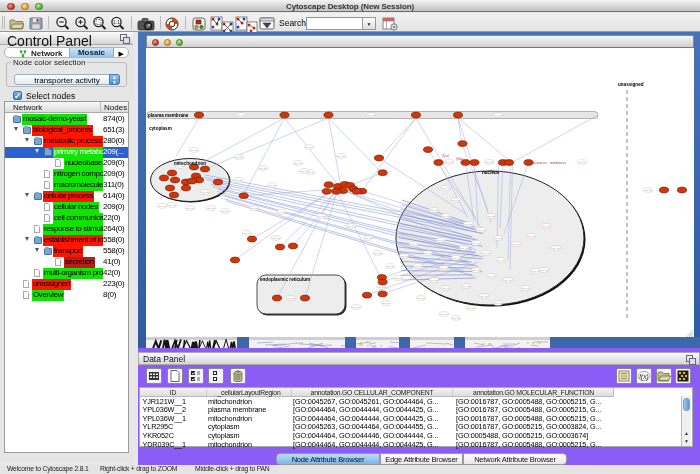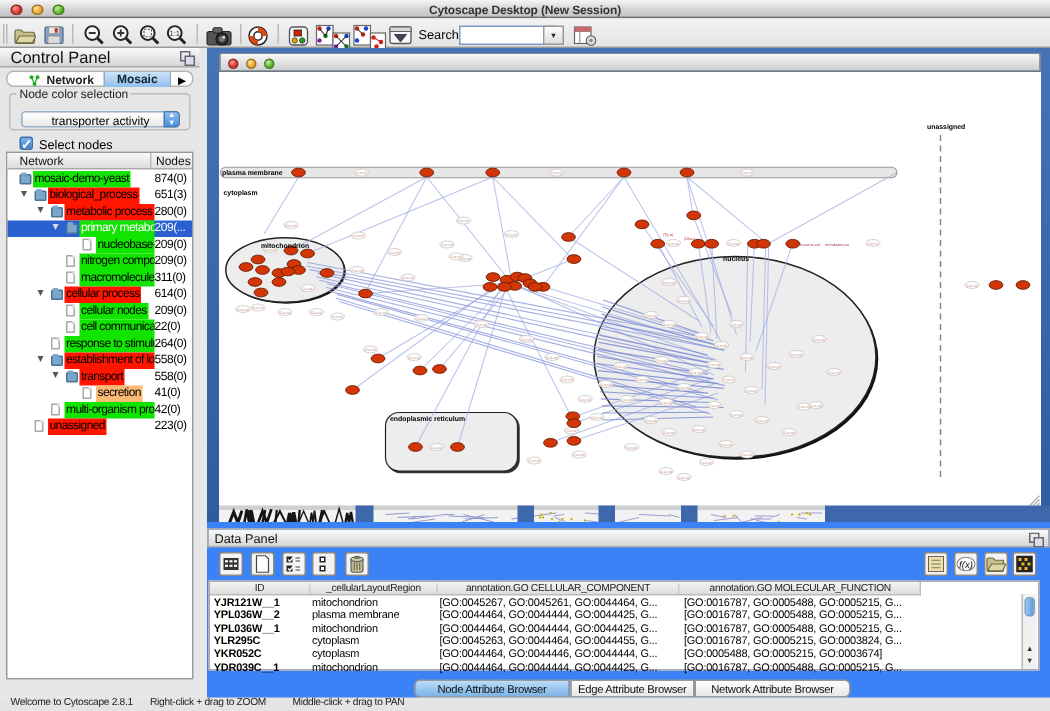--- a/index.html
+++ b/index.html
@@ -5,21 +5,21 @@
 #titlebar { position:absolute; left:0; top:0; width:700px; height:12px; background:linear-gradient(#f5f5f5,#d3d3d3 60%,#c4c4c4); border-bottom:1px solid #6f6f6f; }
 .tl { position:absolute; top:2.5px; width:7.5px; height:7.5px; border-radius:50%; }
 .t1 { left:7px;  background:radial-gradient(circle at 35% 30%, #ff9d94, #d93a2f 60%, #a31208); border:0.5px solid #8d2b20;}
 .t2 { left:21px; background:radial-gradient(circle at 35% 30%, #ffe3a0, #f0a633 60%, #c07c00); border:0.5px solid #9a7420;}
 .t3 { left:35px; background:radial-gradient(circle at 35% 30%, #c4f0a0, #5dbb2d 60%, #2d8800); border:0.5px solid #4a7d20;}
 #titlebar .ttl { position:absolute; width:100%; text-align:center; top:1.5px; font-size:8px; font-weight:bold; color:#333; letter-spacing:-0.1px; }
 #toolbar { position:absolute; left:0; top:13px; width:700px; height:19px; background:linear-gradient(#f2f2f2,#e4e4e4); border-bottom:1px solid #9a9a9a; }
 .sep { position:absolute; top:3px; height:13px; width:1px; background:#bbb; }
 #cpanel { position:absolute; left:0; top:32px; width:133px; height:431px; background:#e6e6e6; }
 #cphead { position:absolute; left:0; top:0; width:133px; height:13px; background:linear-gradient(#fafafa,#d6d6d6); border-bottom:1px solid #aaa; }
-#cphead span { position:absolute; left:7px; top:1px; font-size:11px; color:#111; }
+#cphead span { position:absolute; left:7px; top:1px; font-size:14px; color:#111; }
 #tabbar { position:absolute; left:4px; top:15px; width:125px; height:11px; background:#fdfdfd; border:1px solid #b5b5b5; border-radius:5px; }
 #tab-mosaic { position:absolute; left:64px; top:0px; width:45px; height:9.5px; background:linear-gradient(#cde3f8,#8fc0ee); border-left:1px solid #9ab; border-right:1px solid #9ab; font-size:8px; font-weight:bold; color:#123; text-align:center; line-height:10px; }
 #tab-net { position:absolute; top:0.5px; font-size:8px; font-weight:bold; color:#222; }
 #tab-arrow { position:absolute; right:4px; top:2px; font-size:7px; color:#000; }
 #groupbox { position:absolute; left:6px; top:30px; width:121px; height:25px; border:1px solid #bbb; border-radius:3px; }
 #groupbox .glab { position:absolute; left:4px; top:-5px; background:#e6e6e6; font-size:8px; font-weight:normal; color:#222; padding:0 2px; }
 #combo { position:absolute; left:7px; top:11px; width:106px; height:11px; background:linear-gradient(#fff,#e9e9e9); border:1px solid #9ab0c8; border-radius:3px; font-size:8px; text-align:center; line-height:11px; color:#000; }
 #combo .stepper { position:absolute; right:-1px; top:-1px; width:11px; height:11px; background:linear-gradient(#8ec0f0,#4a90d9); border-radius:0 3px 3px 0; border:1px solid #4a7ab0; color:#fff; font-size:5px; line-height:5px; text-align:center;}
 #selnodes { position:absolute; left:13px; top:59px; width:120px; height:12px; }
 #selnodes .cb { position:absolute; left:0; top:0; width:9px; height:9px; background:linear-gradient(#7db8ec,#3a7cc8); border:1px solid #3a6ca8; border-radius:2px; color:#fff; font-size:9px; line-height:9px; font-weight:bold; }
@@ -39,31 +39,31 @@
 .file { position:absolute; top:1px; width:6px; height:8px; background:#fdfdfd; border:0.6px solid #a8a8a8; border-radius:0.5px; }
 .file::after { content:""; position:absolute; right:-0.6px; top:-0.6px; width:0; height:0; border-left:2.2px solid #d8d8d8; border-top:2.2px solid #e6e6e6; }
 .tlab { position:absolute; top:0px; height:10.5px; line-height:10.5px; padding:0 1px; white-space:nowrap; overflow:hidden; }
 .tval { position:absolute; left:98px; top:0; line-height:10.5px; letter-spacing:-0.3px; }
 #mdi { position:absolute; left:138px; top:32px; width:562px; height:316px; background:linear-gradient(#4673b5,#2e5c9e); }
 #netwin { position:absolute; left:8px; top:3px; width:548px; height:303px; }
 #nethead { position:absolute; left:0; top:0; width:548px; height:13px; background:linear-gradient(#f7f7f7,#cfcfcf); border:1px solid #888; border-bottom:1px solid #777; border-radius:2px 2px 0 0; }
 #nethead .ttl { position:absolute; width:100%; text-align:center; top:2px; font-size:7.2px; font-weight:bold; color:#222; letter-spacing:-0.1px; }
 #netcanvas { position:absolute; left:0; top:13px; width:548px; height:290px; background:#fff; }
 #frag { position:absolute; left:138px; top:336px; width:562px; height:16px; }
-#dpanel { position:absolute; left:138px; top:348px; width:562px; height:120px; background:#3b82f6; }
+#dpanel { position:absolute; left:138px; top:348px; width:562px; height:120px; background:#8b5cf6; }
 #dphead { position:absolute; left:0px; top:4px; width:562px; height:13px; background:linear-gradient(#fafafa,#d6d6d6); border:1px solid #aaa; }
 #dphead span { position:absolute; left:4px; top:1px; font-size:8.5px; color:#111; }
 #dtool { position:absolute; left:0; top:17px; width:562px; height:22px; }
 .dbtn { position:absolute; top:3px; width:16px; height:16px; border:1px solid #888; border-radius:2px; background:#f4f4f4; }
 #dtable { position:absolute; left:1px; top:39px; width:554px; height:60px; background:#fff; border:1px solid #aaa; }
 #dthead { position:absolute; left:0; top:0; height:8.5px; background:linear-gradient(#f4f4f4,#ddd); border-bottom:1px solid #bbb; font-size:6.8px; color:#222; letter-spacing:-0.2px; }
 #dthead span { position:absolute; top:0.5px; text-align:center; }
 .drow { position:relative; height:8.55px; width:552px; font-size:7.3px; color:#000; white-space:nowrap; letter-spacing:-0.15px; }
 .drow span { position:absolute; top:0; }
-.c1 { left:2.5px; font-weight:bold; }
+.c1 { left:2.5px; font-weight:normal; }
 .c2 { left:68px; }
 .c3 { left:153px; }
 .c4 { left:316px; }
 #dtabs { position:absolute; left:138px; top:453px; height:13px; font-size:8px; }
 .dtab { position:absolute; top:0; height:12px; border:1px solid #999; background:linear-gradient(#fdfdfd,#e8e8e8); text-align:center; line-height:12px; color:#111; font-size:7.5px; letter-spacing:-0.2px; white-space:nowrap; }
 #statusbar { position:absolute; left:0; top:465px; width:700px; height:9px; background:#e4e4e4; font-size:6.8px; letter-spacing:-0.2px; color:#222; }
 </style></head><body>
 <div id="titlebar">
     <div class="tl t1"></div>
     <div class="tl t2"></div>
@@ -273,32 +273,37 @@
           <span class="tval" style="color:#000">558(0)</span>
         </div>
 <div class="trow">
           <span class="arr" style="left:30px">▾</span>
           <span class="fold" style="left:39px"></span>
           <span class="tlab" style="left:48px;max-width:50px;background:#ff1500;color:#000">transport</span>
           <span class="tval" style="color:#000">558(0)</span>
         </div>
 <div class="trow">
           <span class="file" style="left:50px"></span>
-          <span class="tlab" style="left:59px;max-width:39px;background:#fdba74;color:#000">secretion</span>
+          <span class="tlab" style="left:59px;max-width:39px;background:#b91c1c;color:#000">secretion</span>
           <span class="tval" style="color:#000">41(0)</span>
         </div>
 <div class="trow">
           <span class="file" style="left:29px"></span>
           <span class="tlab" style="left:38px;max-width:60px;background:#10e400;color:#000">multi-organism pro</span>
           <span class="tval" style="color:#000">42(0)</span>
         </div>
 <div class="trow">
           <span class="file" style="left:18px"></span>
           <span class="tlab" style="left:27px;max-width:71px;background:#ff1500;color:#000">unassigned</span>
           <span class="tval" style="color:#000">223(0)</span>
+        </div>
+<div class="trow">
+          <span class="file" style="left:18px"></span>
+          <span class="tlab" style="left:27px;max-width:71px;background:#10e400;color:#000">Overview</span>
+          <span class="tval" style="color:#000">8(0)</span>
         </div>
   </div>
     </div>
 </div>
 <div id="mdi">
   <div id="netwin">
     <div id="nethead">
         <div class="tl t1" style="left:5px;top:2.5px;width:7px;height:7px"></div>
         <div class="tl t2" style="left:17px;top:2.5px;width:7px;height:7px"></div>
         <div class="tl t3" style="left:29px;top:2.5px;width:7px;height:7px"></div>

